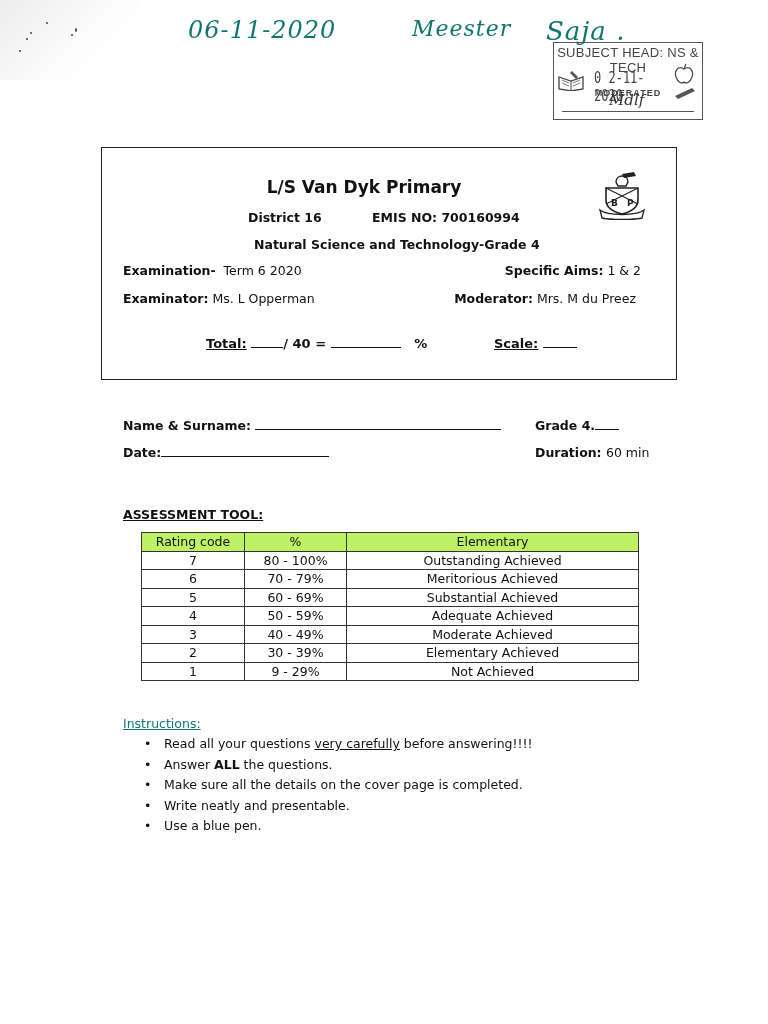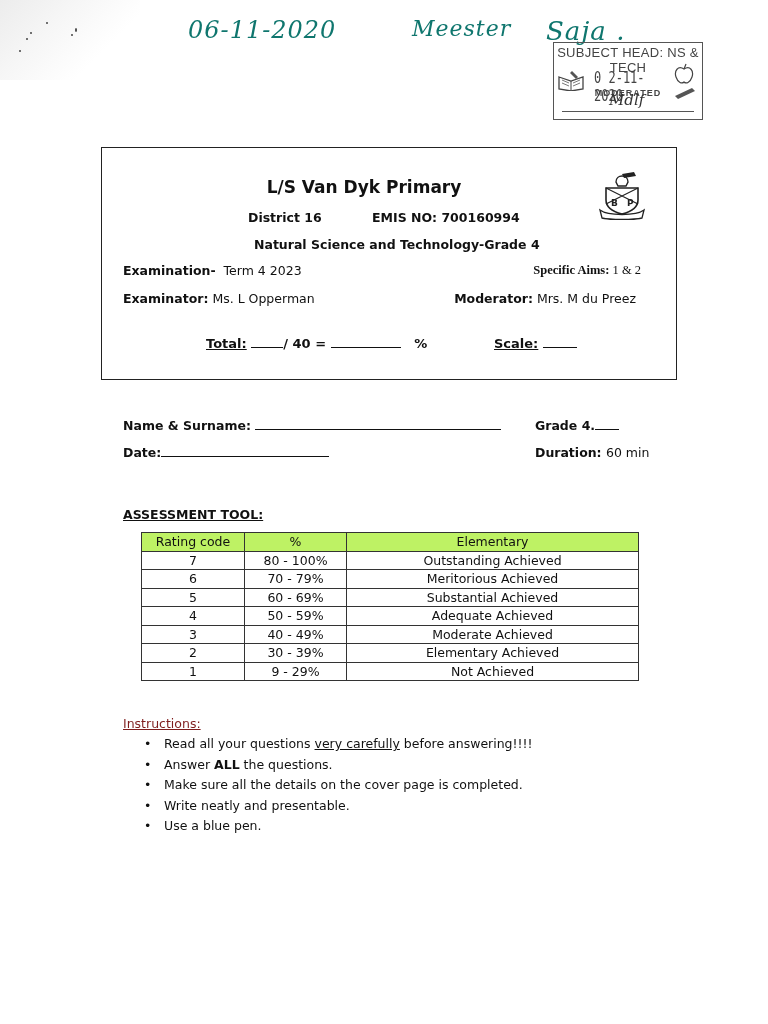--- a/index.html
+++ b/index.html
@@ -42,21 +42,21 @@
       position: absolute; left: 101px; top: 147px; width: 576px; height: 233px;
       border: 1.5px solid #222; box-sizing: border-box;
     }
     .school-name { position: absolute; left: 0; width: 100%; top: 29px; text-align: center; font-size: 17px; font-weight: bold; padding-right: 50px; box-sizing: border-box; }
     .crest { position: absolute; left: 496px; top: 22px; width: 48px; height: 50px; }
     .district { position: absolute; left: 146px; top: 62px; font-size: 12.5px; font-weight: bold; }
     .emis { position: absolute; left: 270px; top: 62px; font-size: 12.5px; font-weight: bold; }
     .subject { position: absolute; left: 152px; top: 89px; font-size: 12.5px; font-weight: bold; }
     .row-label { font-weight: bold; }
     .exam { position: absolute; left: 21px; top: 115px; font-size: 12.5px; }
-    .aims { position: absolute; right: 35px; top: 115px; font-size: 12.5px; font-family: Liberation Serif, serif; }
+    .aims { position: absolute; right: 35px; top: 115px; font-size: 12.5px; }
     .examiner { position: absolute; left: 21px; top: 143px; font-size: 12.5px; }
     .moderator { position: absolute; right: 40px; top: 143px; font-size: 12.5px; }
     .total { position: absolute; left: 104px; top: 187px; font-size: 13px; font-weight: bold; }
     .total u { text-decoration: underline; text-align: center; }
     .blank { display: inline-block; border-bottom: 1px solid #111; height: 12px; vertical-align: baseline; }
     .scale { position: absolute; left: 392px; top: 187px; font-size: 13px; font-weight: bold; }
 
     
     .field { position: absolute; font-size: 12.5px; font-weight: bold; }
     .field-plain { font-weight: normal; }
@@ -68,21 +68,21 @@
       border-collapse: collapse; font-size: 12.5px;
     }
     table.rating th, table.rating td {
       border: 1px solid #333; text-align: center; height: 17.5px; padding: 0;
     }
     table.rating th { background: #bef264; font-weight: normal; }
     table.rating col.c1 { width: 103px; }
     table.rating col.c2 { width: 102px; }
 
     
-    .instr-title { position: absolute; left: 123px; top: 716px; font-size: 12.5px; text-decoration: underline; color: #7f1d1d; }
+    .instr-title { position: absolute; left: 123px; top: 716px; font-size: 12.5px; text-decoration: underline; color: #0f766e; }
     ul.instr { position: absolute; left: 124px; top: 734px; margin: 0; padding: 0; list-style: none; font-size: 12.5px; }
     ul.instr li { height: 20.5px; line-height: 20.5px; position: relative; padding-left: 40px; }
     ul.instr li::before { content: "•"; position: absolute; left: 20px; }
     .ul { text-decoration: underline; }
   </style>
 </head>
 <body>
 
 <div class="page-shade"></div>
 <span class="speck" style="left:46px;top:22px"></span>
@@ -127,21 +127,21 @@
     <text x="13" y="36" font-size="9" font-family="DejaVu Sans, sans-serif" fill="#222" font-weight="bold">B</text>
     <text x="29" y="36" font-size="9" font-family="DejaVu Sans, sans-serif" fill="#222" font-weight="bold">P</text>
     <path d="M2 40 C10 46 38 46 46 40 L44 48 C36 50 12 50 4 48 Z" fill="none" stroke="#222" stroke-width="1.3"></path>
   </svg>
   <div class="district">District 16</div>
   <div class="emis">EMIS NO: 700160994</div>
   <div class="subject">Natural Science and Technology-Grade 4</div>
 
   <div class="exam">
     <span class="row-label">Examination-</span>&nbsp;
-    <span>Term 4 2023</span>
+    <span>Term 6 2020</span>
   </div>
   <div class="aims">
     <span class="row-label">Specific Aims:</span>
     <span>1 &amp; 2</span>
   </div>
   <div class="examiner">
     <span class="row-label">Examinator:</span>
     <span>Ms. L Opperman</span>
   </div>
   <div class="moderator">

